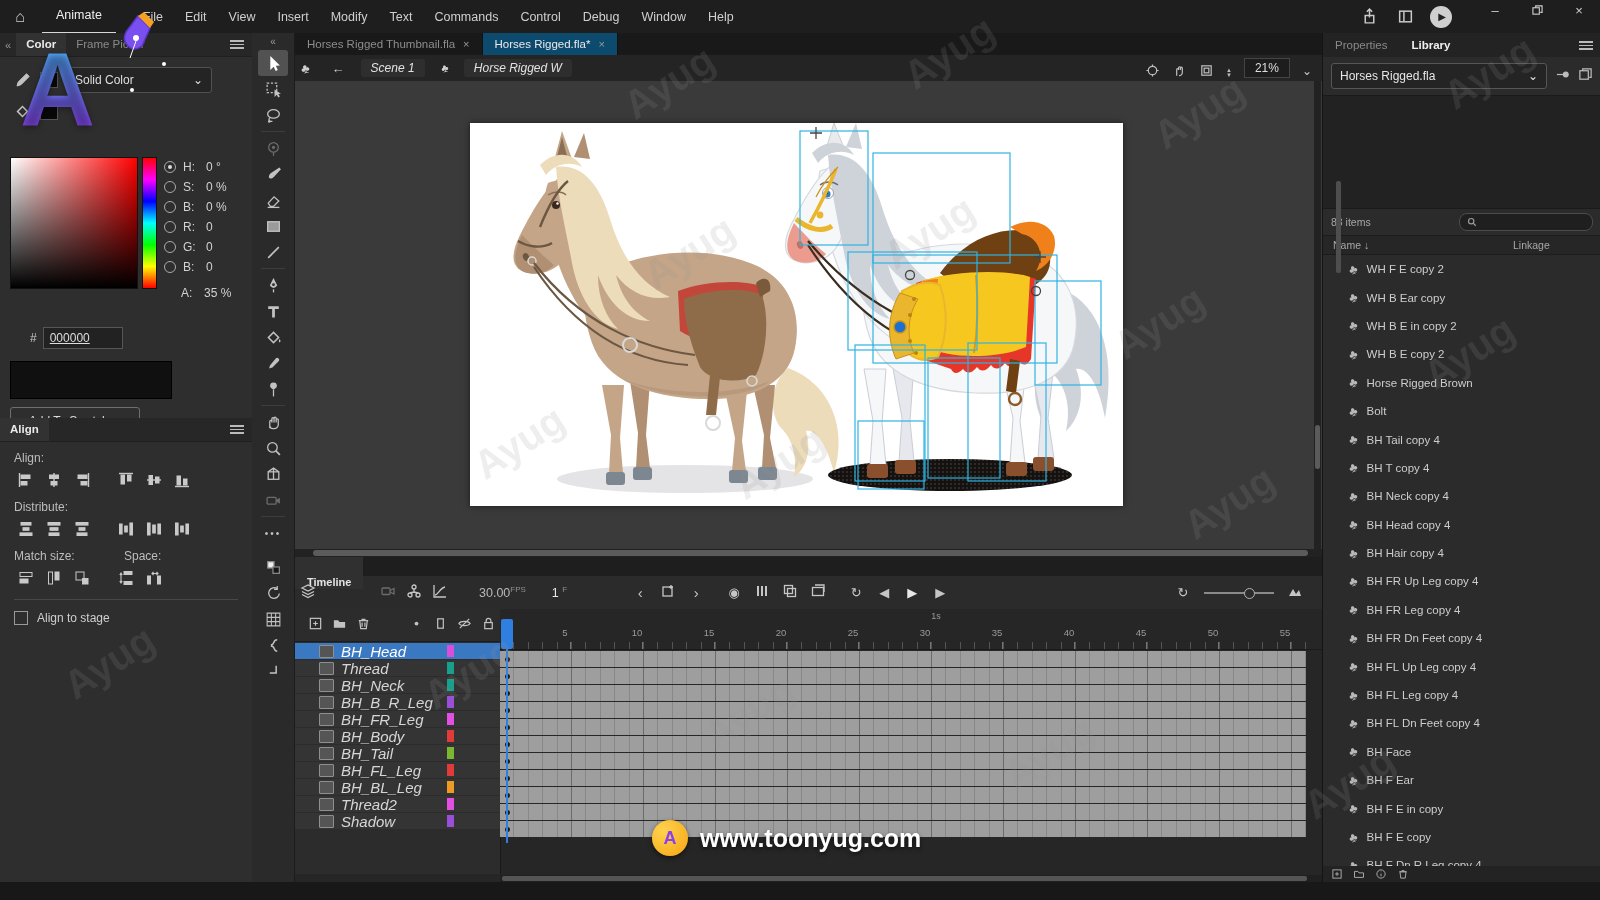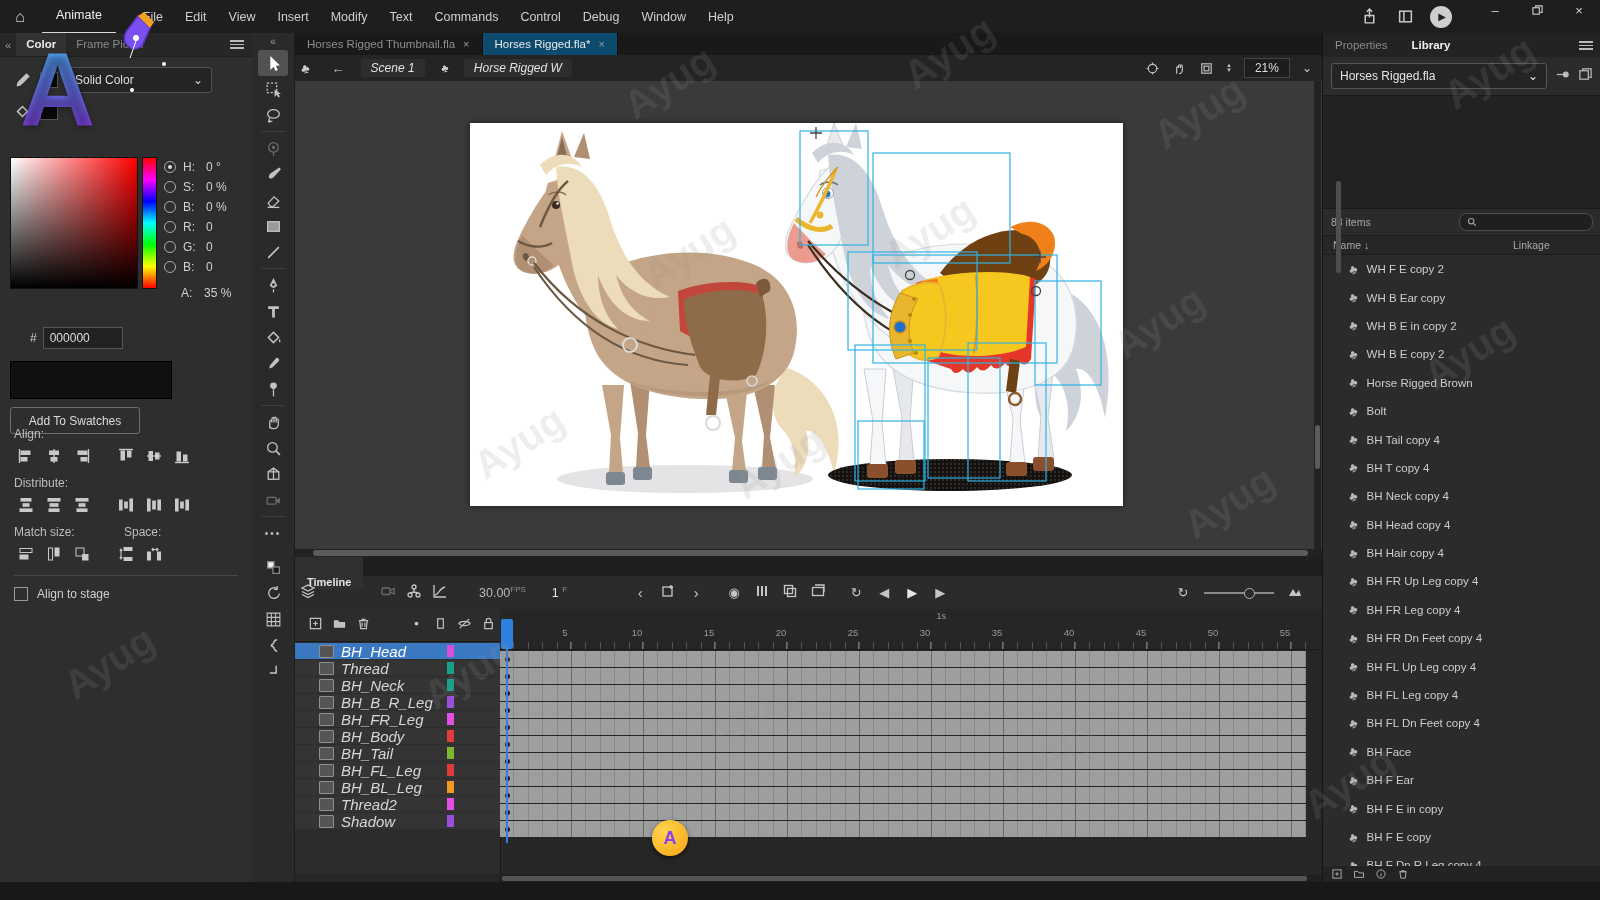--- a/index.html
+++ b/index.html
@@ -44,21 +44,21 @@
                 linear-gradient(to right,#fff 0%,#f00 100%);}
   .hue-strip{left:142px;top:124px;width:13px;height:130px;border:1px solid #111;
      background:linear-gradient(to bottom,#f00,#f0f,#00f,#0ff,#0f0,#ff0,#f00);}
   .crow{display:flex;align-items:center;gap:7px;height:20px;}
   .radio{width:10px;height:10px;border:1px solid #aaa;border-radius:50%;position:relative;}
   .crow.on .radio::after{content:"";position:absolute;left:2.5px;top:2.5px;width:4px;height:4px;border-radius:50%;background:#ddd;}
   .clab{width:16px;color:#d2d2d2;}
   .cval{color:#d2d2d2;}
   .alpharow{display:flex;gap:7px;height:20px;align-items:center;margin-left:17px;}
   .hexrow{left:30px;top:294px;display:flex;align-items:center;gap:6px;}
-  .hexbox{width:72px;height:20px;background:#222;border:1px solid #565656;color:#ddd;line-height:20px;padding-left:6px;}
+  .hexbox{width:72px;height:20px;background:#222;border:1px solid #565656;color:#ddd;line-height:20px;padding-left:6px;text-decoration:underline;}
   .prevsw{left:10px;top:328px;width:160px;height:36px;background:#101010;border:1px solid #000;}
   .addswatch{left:10px;top:374px;width:128px;height:25px;border:1px solid #6e6e6e;border-radius:3px;
              background:#2e2e2e;color:#dcdcdc;display:flex;align-items:center;justify-content:center;}
   .alignpanel{left:0;top:385px;width:252px;}
   .seclab{color:#bdbdbd;margin:9px 0 4px 14px;}
   .icrow{display:flex;gap:4px;margin-left:14px;align-items:center;}
   .icbtn{width:24px;height:22px;display:flex;align-items:center;justify-content:center;border-radius:2px;}
   .icbtn svg{width:16px;height:16px;stroke:#c9c9c9;fill:#c9c9c9;stroke-width:1;}
   .icgap{width:12px;}
   .aldiv{margin:10px 14px 0 14px;border-top:1px solid #474747;}
@@ -80,21 +80,21 @@
   
   .docarea{left:295px;top:33px;width:1027px;height:849px;background:#262626;}
   .doctabs{position:absolute;left:0;top:0;width:1027px;height:22px;background:#191919;display:flex;}
   .dtab{display:flex;align-items:center;gap:8px;padding:0 12px;font-size:11.5px;color:#8d8d8d;border-right:1px solid #111;}
   .dtab.active{background:#0c4a6e;color:#e9e9e9;}
   .dtab .x{font-size:11px;color:#9a9a9a;}
   .editbar{position:absolute;left:0;top:22px;width:1027px;height:26px;background:#242424;
            border-bottom:1px solid #161616;display:flex;align-items:center;gap:10px;}
   .eb-ic{color:#cfcfcf;font-size:13px;padding:0 6px;}
   .crumb{background:#2e2e2e;padding:2px 10px;border-radius:2px;color:#e2e2e2;font-style:italic;}
-  .eb-right{margin-left:auto;display:flex;align-items:center;gap:12px;margin-right:10px;}
+  .eb-right{margin-left:auto;display:flex;align-items:flex-end;gap:12px;margin-right:10px;}
   .eb-right svg{width:15px;height:15px;stroke:#bdbdbd;fill:none;stroke-width:1.3;}
   .zoombox{background:#1d1d1d;border:1px solid #444;padding:2px 10px;color:#ddd;}
   .stepper{display:flex;flex-direction:column;font-size:6px;color:#bdbdbd;line-height:5px;}
 
   .stagewrap{position:absolute;left:0;top:48px;width:1027px;height:468px;background:#3a3a3a;overflow:hidden;}
   .stage{position:absolute;left:175px;top:42px;width:653px;height:383px;background:#fff;box-shadow:0 0 6px rgba(0,0,0,.55);}
   .hscroll{position:absolute;left:0;top:516px;width:1027px;height:8px;background:#222;}
   .hthumb{position:absolute;left:18px;top:1px;width:995px;height:6px;background:#5b5b5b;border-radius:3px;}
   .vscroll{position:absolute;right:1px;top:0;width:7px;height:516px;background:#222;}
   .vthumb{position:absolute;left:1px;top:344px;width:5px;height:44px;background:#5b5b5b;border-radius:3px;}
@@ -125,21 +125,21 @@
   .layrow.selected .layname{color:#fff;}
   .lay-ic{width:13px;height:11px;margin:0 7px 0 24px;border:1px solid #8f8f8f;border-radius:1px;background:#555;}
   .layname{font-size:15px;color:#d6d6d6;flex:1;white-space:nowrap;font-style:italic;}
   .layswatch{width:7px;height:12px;margin-right:26px;}
   .laylock{width:14px;margin-right:6px;visibility:hidden;}
   .laylock svg{width:10px;height:11px;fill:none;stroke:#d0d0d0;stroke-width:1.3;}
   .tl-frames{position:absolute;left:205px;top:52px;width:822px;height:265px;overflow:hidden;}
   .ruler{position:relative;height:40px;background:#262626;border-bottom:1px solid #1b1b1b;}
   .rnums{position:absolute;left:0;top:18px;display:flex;padding-left:29px;}
   .rnum{width:72px;text-align:center;font-size:9.5px;color:#9a9a9a;}
-  .rsec{position:absolute;left:396px;top:2px;width:50px;text-align:right;font-size:9px;color:#9a9a9a;}
+  .rsec{position:absolute;left:411px;top:2px;width:50px;text-align:center;font-size:9px;color:#9a9a9a;}
   .rticks{position:absolute;left:0;bottom:0;width:810px;height:7px;
     background:repeating-linear-gradient(90deg,transparent 0 13.4px,#555 13.4px 14.4px),
                repeating-linear-gradient(90deg,transparent 0 70px,#777 70px 72px);}
   .frow{position:relative;height:16px;margin-top:1px;}
   .fstrip{position:absolute;left:0;top:0;width:806px;height:16px;background:#9e9e9e;
     background-image:repeating-linear-gradient(90deg,transparent 0 13.4px,rgba(0,0,0,.14) 13.4px 14.4px),
                      repeating-linear-gradient(90deg,transparent 0 71px,rgba(0,0,0,.22) 71px 72px);}
   .kdot{position:absolute;left:5px;top:6px;width:5px;height:5px;border-radius:50%;background:#1b1b1b;}
   .playhead-line{position:absolute;left:6px;top:40px;width:2px;height:194px;background:#2f7fe0;z-index:5;}
   .playhead-cap{position:absolute;left:1px;top:10px;width:12px;height:30px;background:#2f7fe0;border-radius:2px;z-index:6;}
@@ -321,20 +321,24 @@
       </div>
       <div class="hexrow abs">
         <span>#</span>
         <span class="hexbox">000000</span>
       </div>
       <div class="prevsw abs"></div>
       <div class="addswatch abs">Add To Swatches</div>
     </div>
 
     <div class="alignpanel abs">
+      <div class="panelhdr">
+        <span class="ptab active">Align</span>
+        <span class="hamb"></span>
+      </div>
       <div class="seclab">Align:</div>
       <div class="icrow">
         <span class="icbtn">
             <svg viewBox="0 0 16 16">
               <line x1="1.5" y1="1" x2="1.5" y2="15" stroke-width="1.4"></line>
               <rect x="3" y="3" width="9" height="3.5"></rect>
               <rect x="3" y="9.5" width="6" height="3.5"></rect>
             </svg>
           </span>
         <span class="icbtn">
@@ -1239,20 +1243,21 @@
       <circle cx="20" cy="32" r="3" fill="#fff"></circle>
       <line x1="20" y1="35" x2="14" y2="52" stroke="#fff" stroke-width="1"></line>
     </svg>
   </div>
   <div class="dotw" style="left:162px;top:62px;"></div>
   <div class="dotw" style="left:130px;top:88px;"></div>
   <div class="wm-site abs">
     <span class="wm-badge">
         <span>A</span>
       </span>
+    <span class="wm-sitetext">www.toonyug.com</span>
   </div>
   <span class="wm" style="left:620px;top:60px;">Ayug</span>
   <span class="wm" style="left:900px;top:30px;">Ayug</span>
   <span class="wm" style="left:1150px;top:90px;">Ayug</span>
   <span class="wm" style="left:1440px;top:50px;">Ayug</span>
   <span class="wm" style="left:640px;top:230px;">Ayug</span>
   <span class="wm" style="left:880px;top:210px;">Ayug</span>
   <span class="wm" style="left:1110px;top:300px;">Ayug</span>
   <span class="wm" style="left:1420px;top:330px;">Ayug</span>
   <span class="wm" style="left:470px;top:420px;">Ayug</span>

